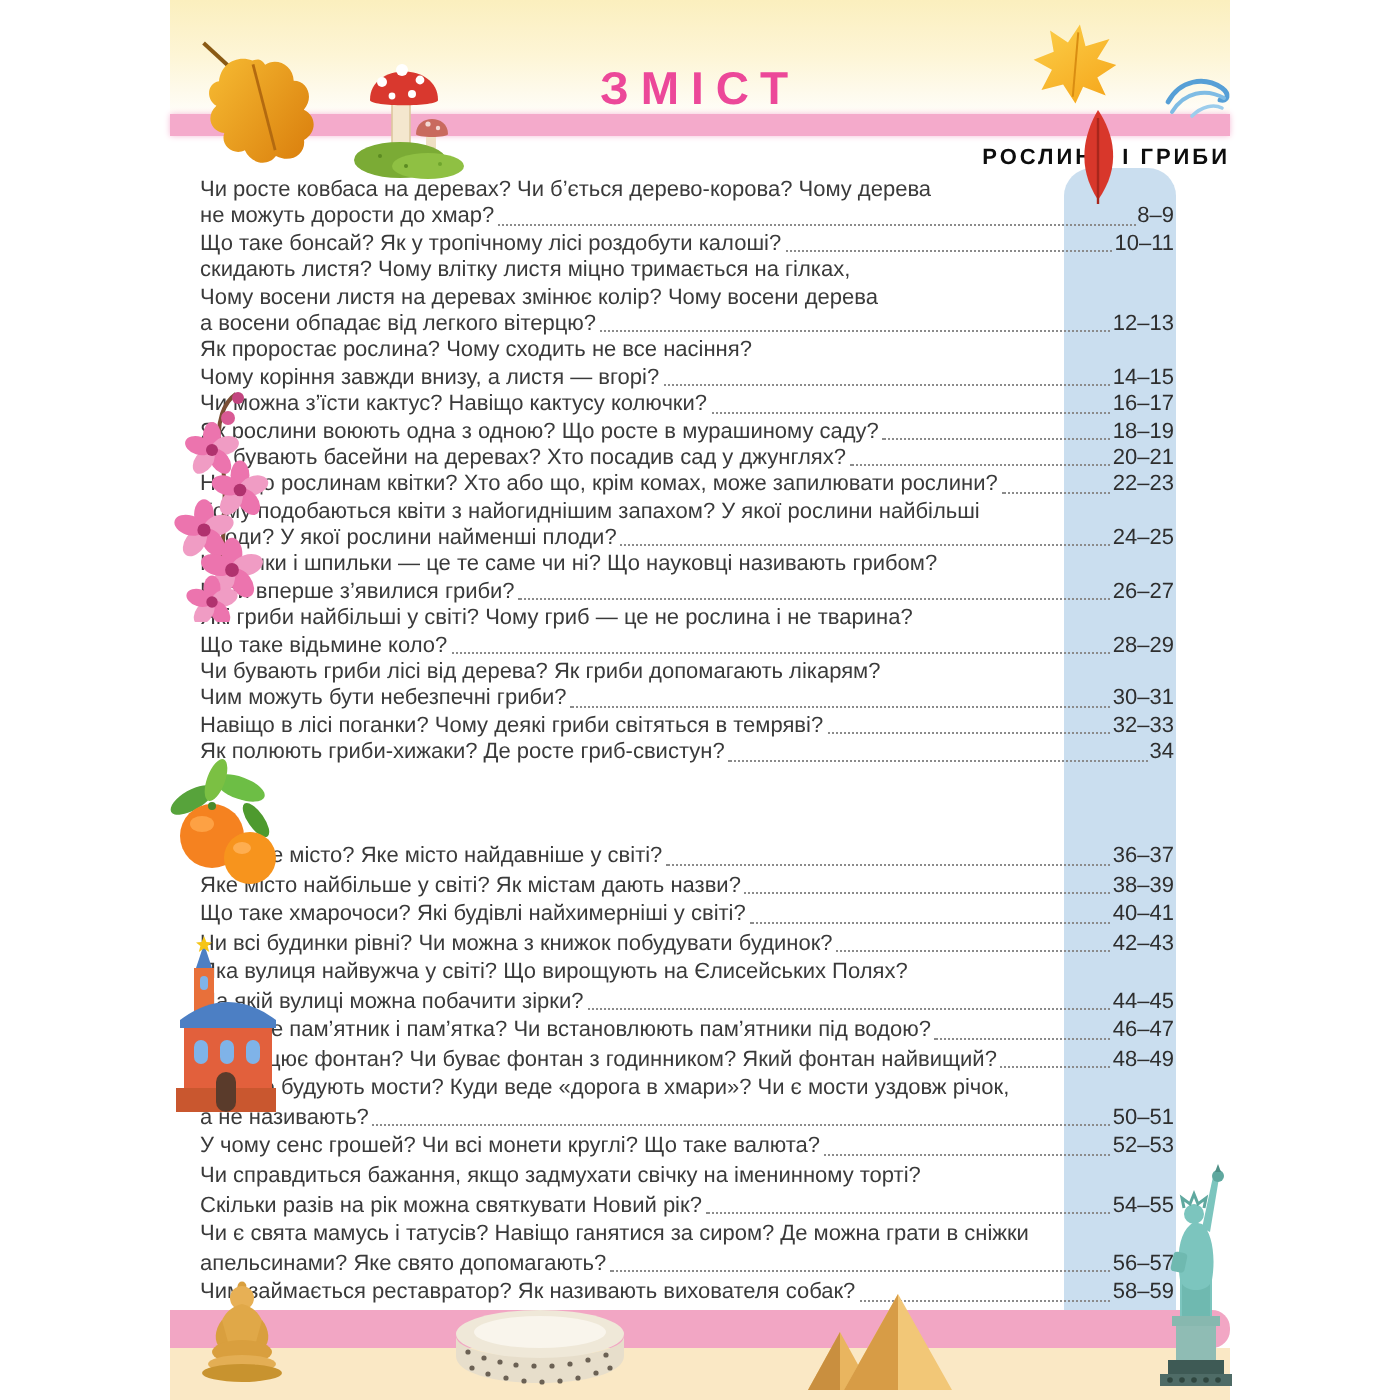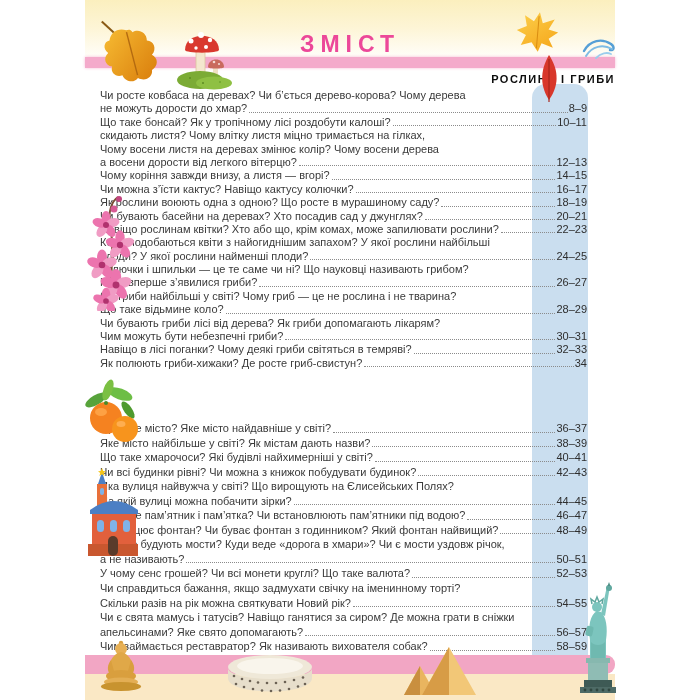--- a/index.html
+++ b/index.html
@@ -72,23 +72,26 @@
         <span class="dots"></span>
         <span class="pg">10–11</span>
       </div>
       <div class="toc-row">
         <span class="toc-text">скидають листя? Чому влітку листя міцно тримається на гілках,</span>
       </div>
       <div class="toc-row">
         <span class="toc-text">Чому восени листя на деревах змінює колір? Чому восени дерева</span>
       </div>
       <div class="toc-row">
-        <span class="toc-text">а восени дорости від легкого вітерцю?</span>
+        <span class="toc-text">а восени обпадає від легкого вітерцю?</span>
         <span class="dots"></span>
         <span class="pg">12–13</span>
+      </div>
+      <div class="toc-row">
+        <span class="toc-text">Як проростає рослина? Чому сходить не все насіння?</span>
       </div>
       <div class="toc-row">
         <span class="toc-text">Чому коріння завжди внизу, а листя — вгорі?</span>
         <span class="dots"></span>
         <span class="pg">14–15</span>
       </div>
       <div class="toc-row">
         <span class="toc-text">Чи можна з’їсти кактус? Навіщо кактусу колючки?</span>
         <span class="dots"></span>
         <span class="pg">16–17</span>

